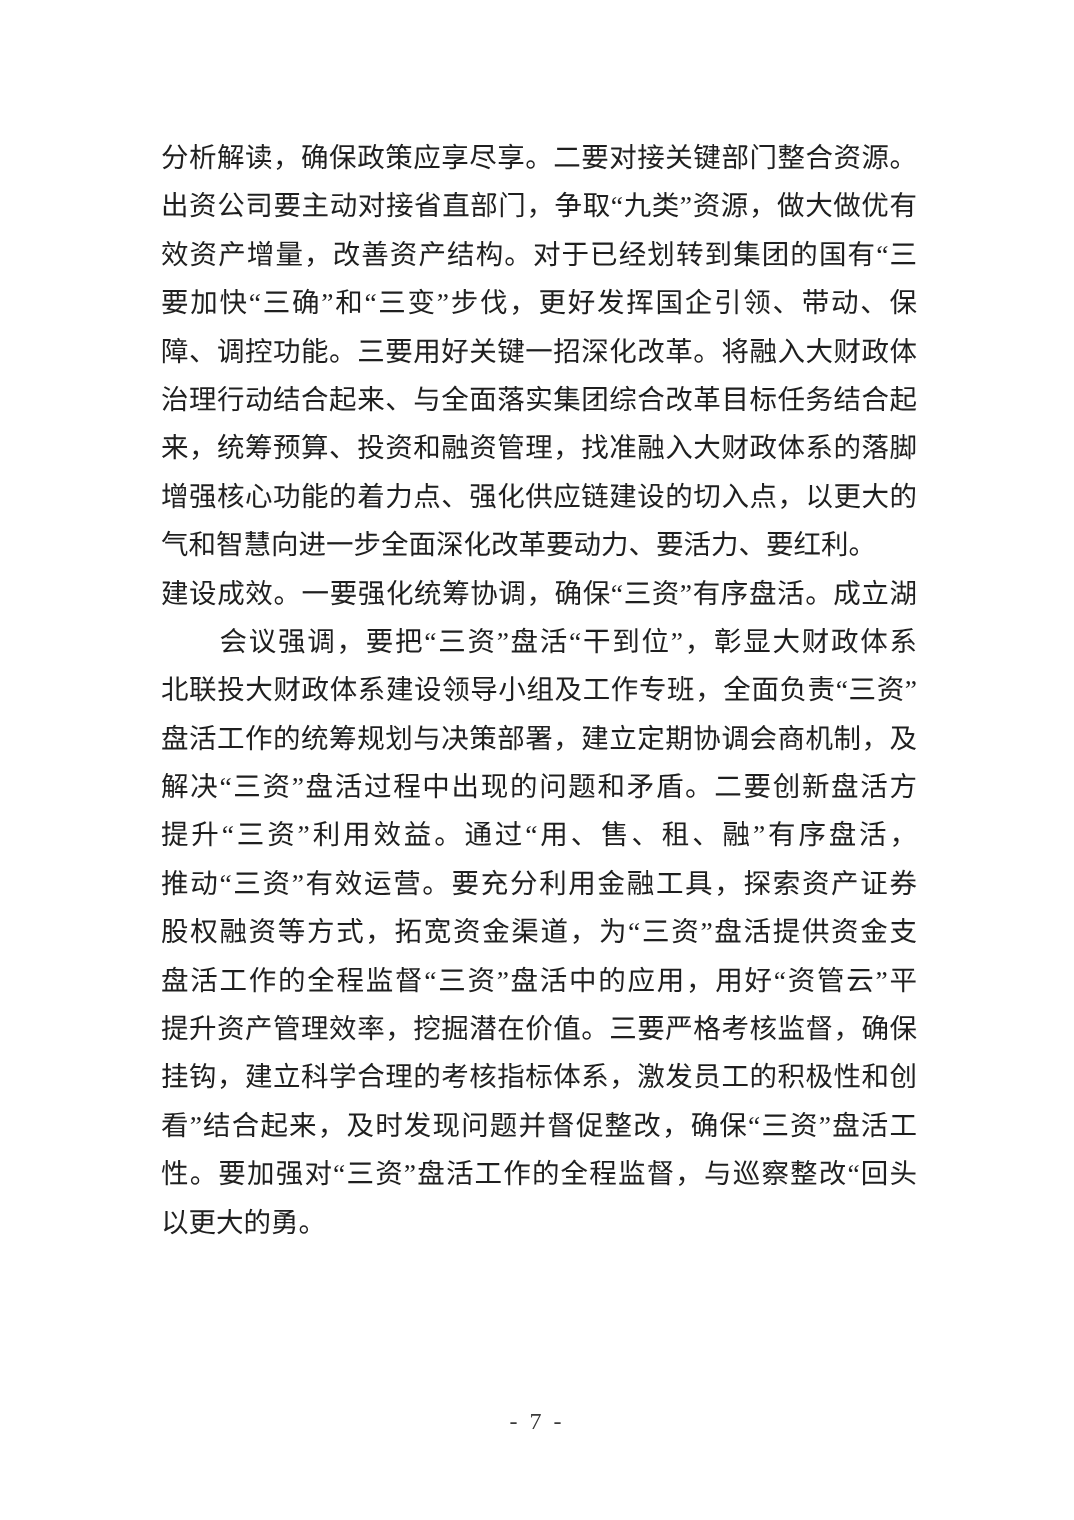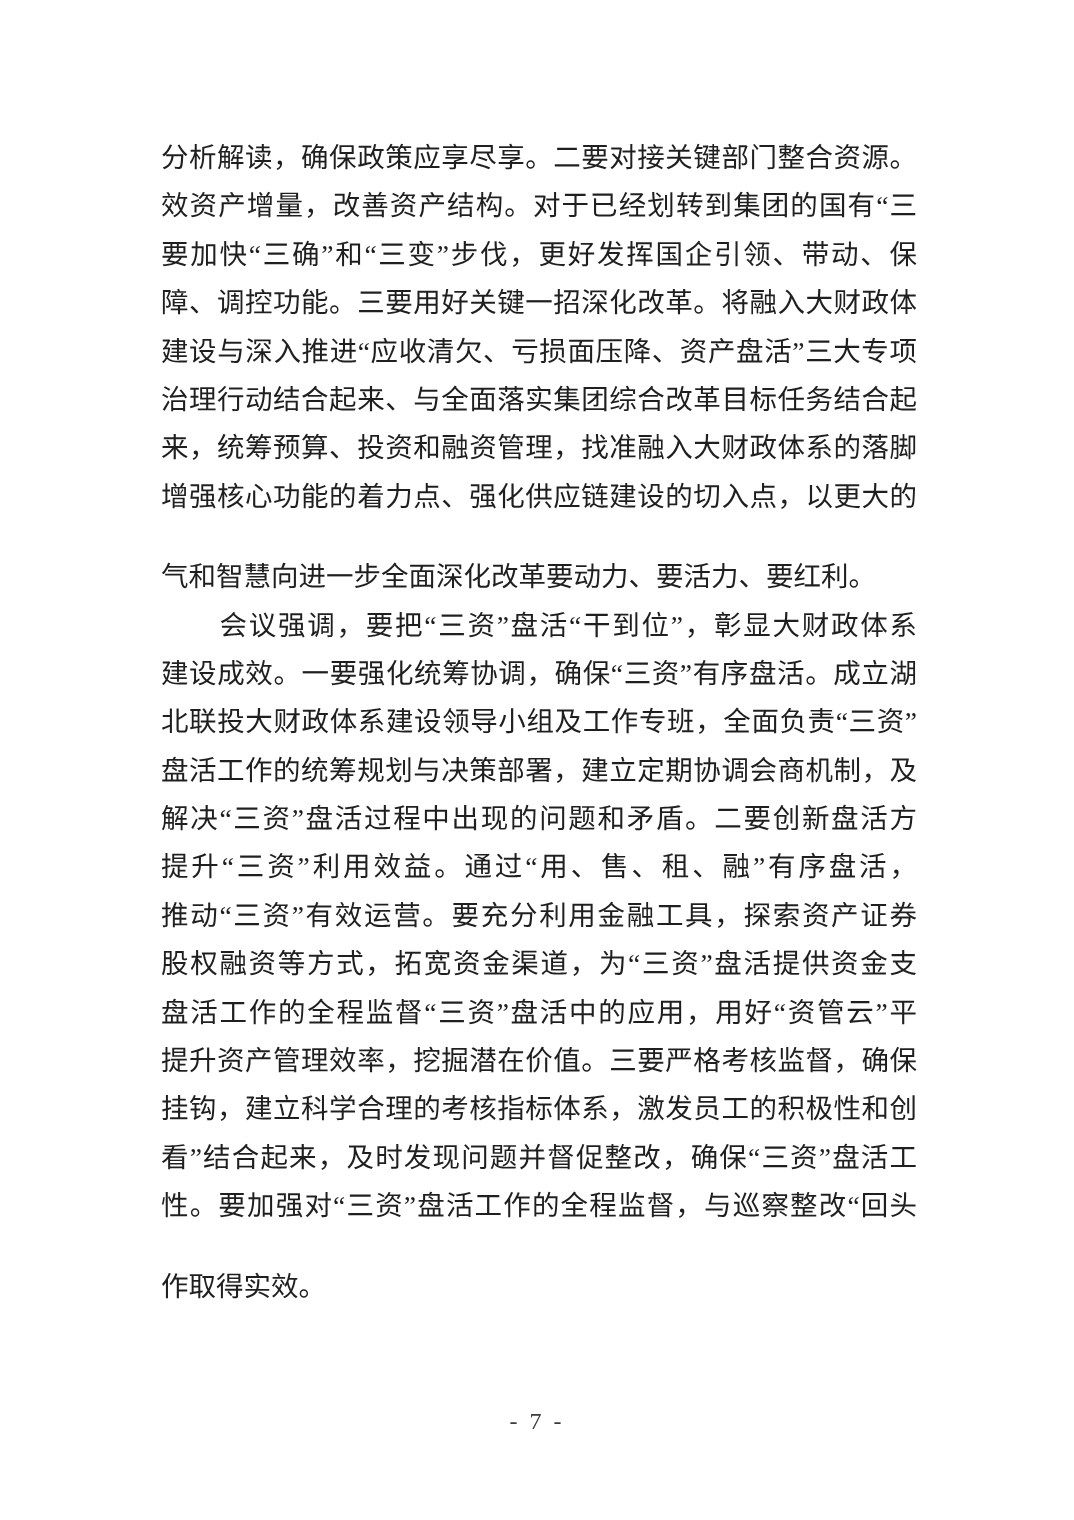--- a/index.html
+++ b/index.html
@@ -30,60 +30,59 @@
     font-size: 27.5px;
     line-height: 48.4px;
     height: 48.4px;
     text-align: justify;
     text-align-last: justify;
     white-space: normal;
     overflow: hidden;
   }
   .paragraph .line:last-child {
     text-align-last: left;
-    margin-top: 32px;
   }
   .footer {
     position: absolute;
     top: 1408px;
     left: 0;
     width: 100%;
     text-align: center;
     font-size: 24px;
     letter-spacing: 3px;
     color: #3a3a3a;
   }
 </style>
 </head>
 <body>
 
 <div class="page">
   <div class="text-block">
     <div class="paragraph">
         <div class="line">分析解读，确保政策应享尽享。二要对接关键部门整合资源。各</div>
+        <div class="line">出资公司要主动对接省直部门，争取“九类”资源，做大做优有</div>
         <div class="line">效资产增量，改善资产结构。对于已经划转到集团的国有“三资”，</div>
         <div class="line">要加快“三确”和“三变”步伐，更好发挥国企引领、带动、保</div>
         <div class="line">障、调控功能。三要用好关键一招深化改革。将融入大财政体系</div>
-        <div class="line">建设与深入推进“应收清欠、亏损面压降、资产盘活”三大专项</div>
         <div class="line">治理行动结合起来、与全面落实集团综合改革目标任务结合起</div>
         <div class="line">来，统筹预算、投资和融资管理，找准融入大财政体系的落脚点、</div>
         <div class="line">增强核心功能的着力点、强化供应链建设的切入点，以更大的勇</div>
         <div class="line">气和智慧向进一步全面深化改革要动力、要活力、要红利。</div>
       </div>
     <div class="paragraph">
+        <div class="line">建设成效。一要强化统筹协调，确保“三资”有序盘活。成立湖</div>
         <div class="line">　　会议强调，要把“三资”盘活“干到位”，彰显大财政体系</div>
-        <div class="line">建设成效。一要强化统筹协调，确保“三资”有序盘活。成立湖</div>
         <div class="line">北联投大财政体系建设领导小组及工作专班，全面负责“三资”</div>
         <div class="line">盘活工作的统筹规划与决策部署，建立定期协调会商机制，及时</div>
         <div class="line">解决“三资”盘活过程中出现的问题和矛盾。二要创新盘活方式，</div>
         <div class="line">提升“三资”利用效益。通过“用、售、租、融”有序盘活，</div>
         <div class="line">推动“三资”有效运营。要充分利用金融工具，探索资产证券化、</div>
         <div class="line">股权融资等方式，拓宽资金渠道，为“三资”盘活提供资金支持。</div>
         <div class="line">盘活工作的全程监督“三资”盘活中的应用，用好“资管云”平台，</div>
         <div class="line">提升资产管理效率，挖掘潜在价值。三要严格考核监督，确保“三</div>
         <div class="line">挂钩，建立科学合理的考核指标体系，激发员工的积极性和创造</div>
         <div class="line">看”结合起来，及时发现问题并督促整改，确保“三资”盘活工</div>
         <div class="line">性。要加强对“三资”盘活工作的全程监督，与巡察整改“回头</div>
-        <div class="line">作取得实效。</div>
+        <div class="line">以更大的勇。</div>
       </div>
   </div>
   <div class="footer">- 7 -</div>
 </div>
 
 </body></html>

